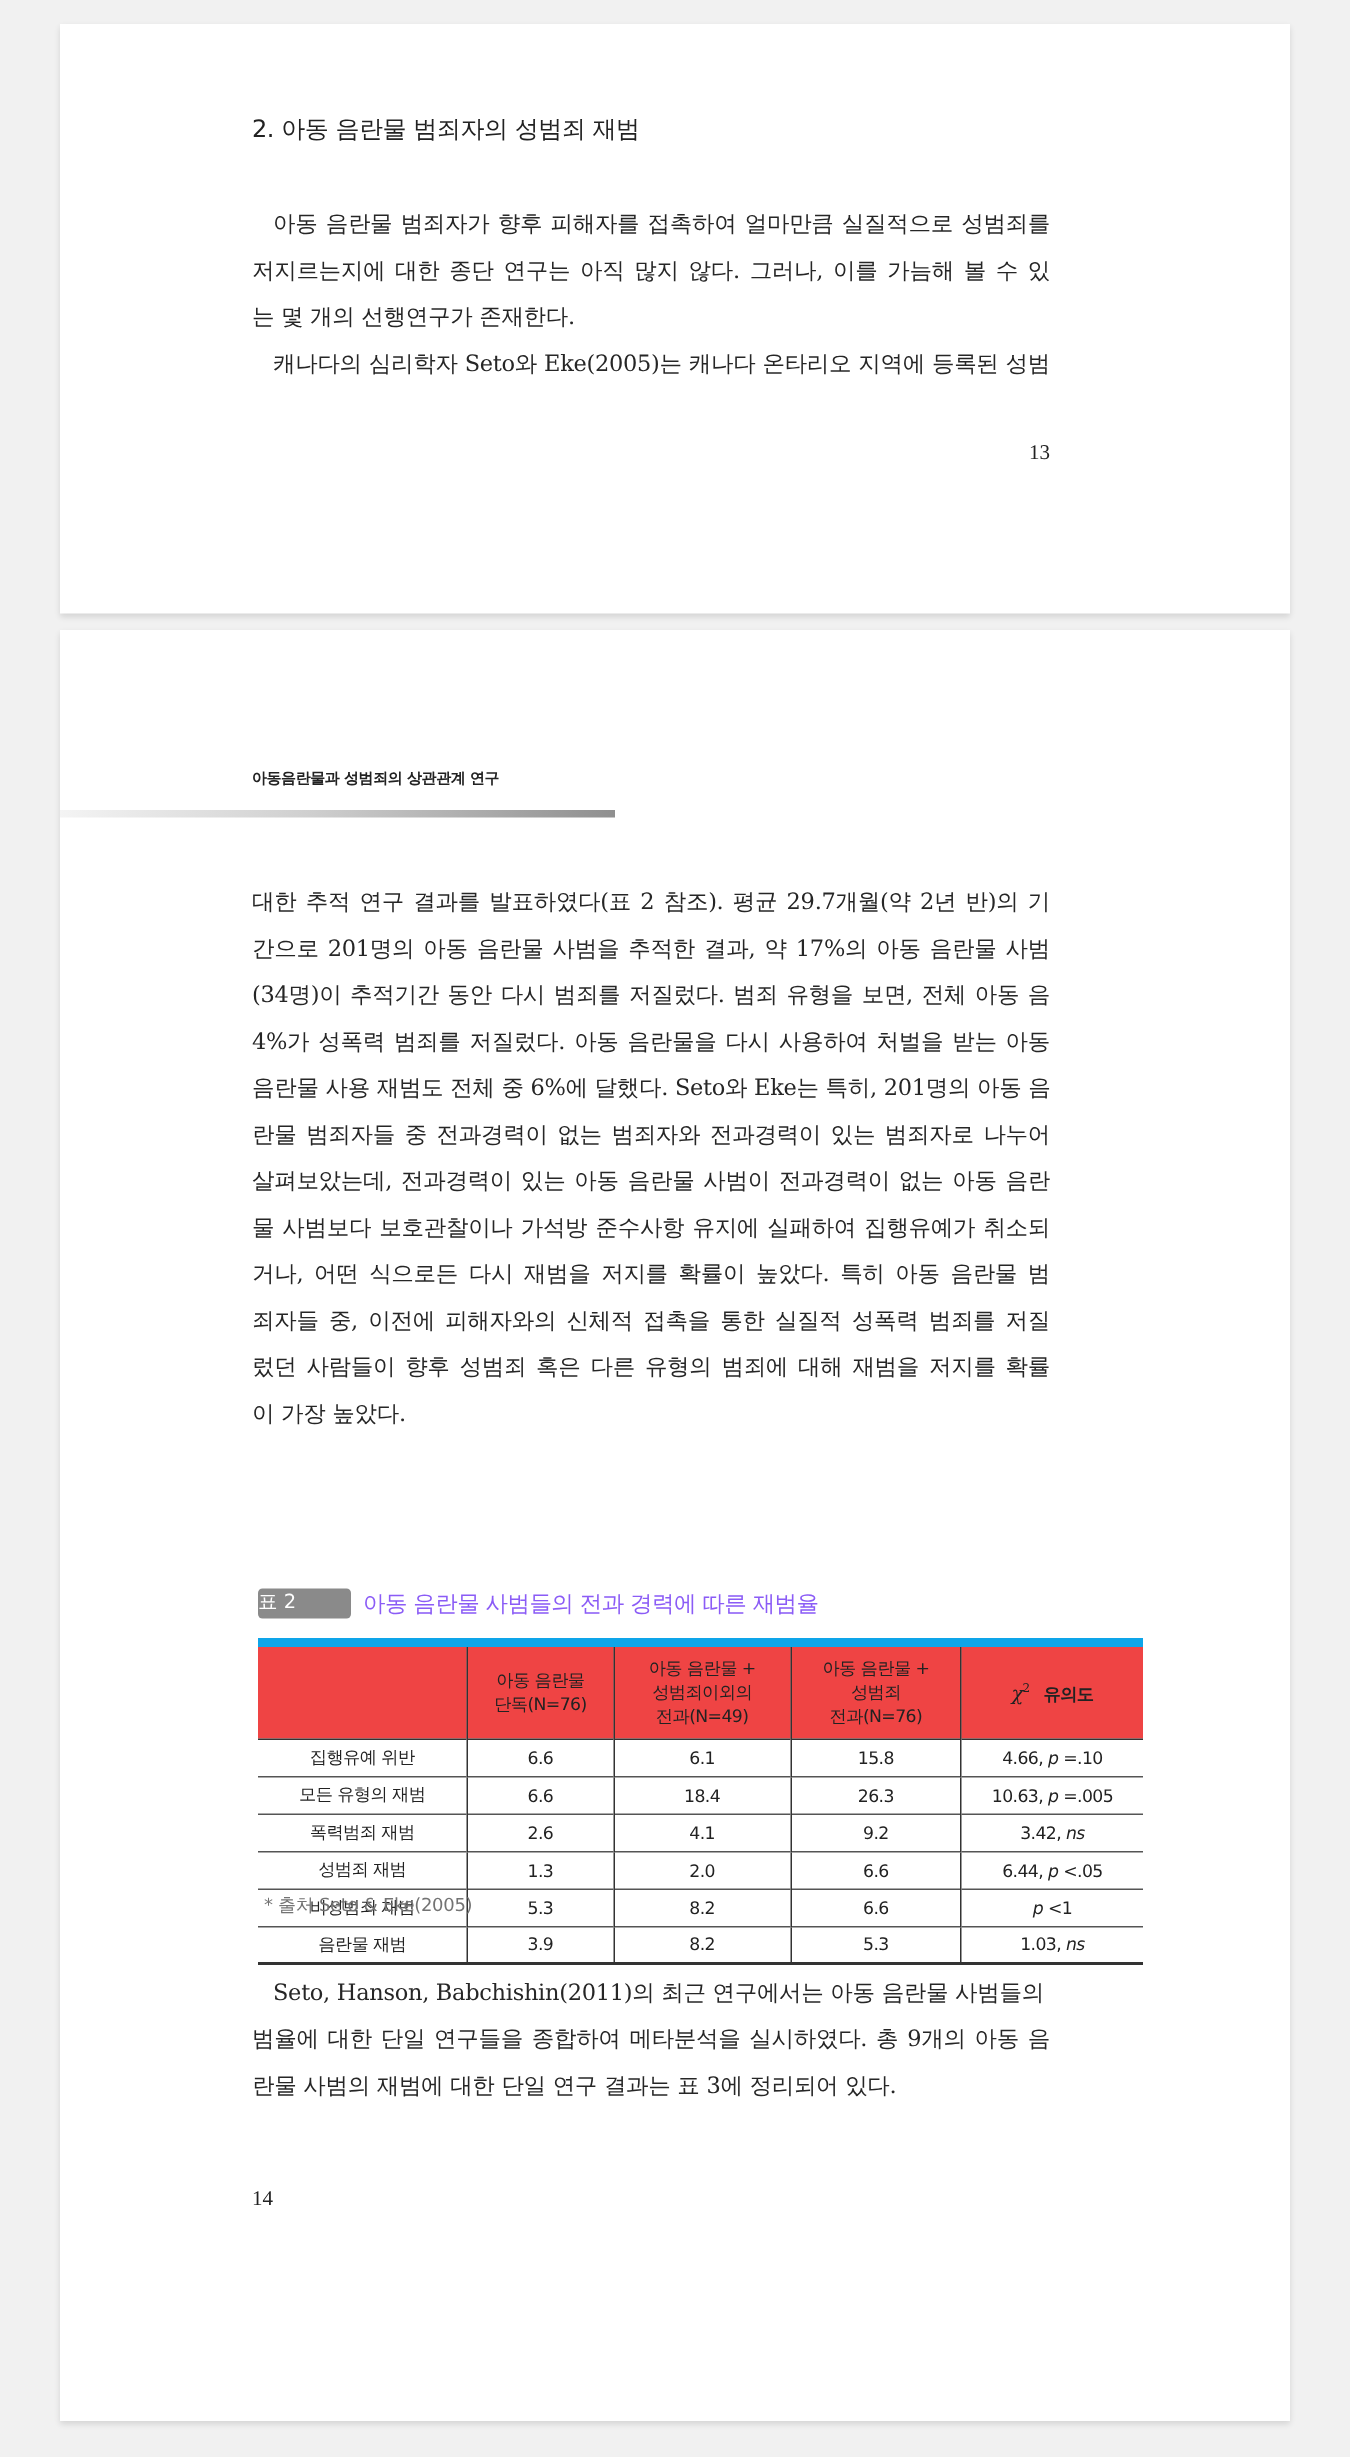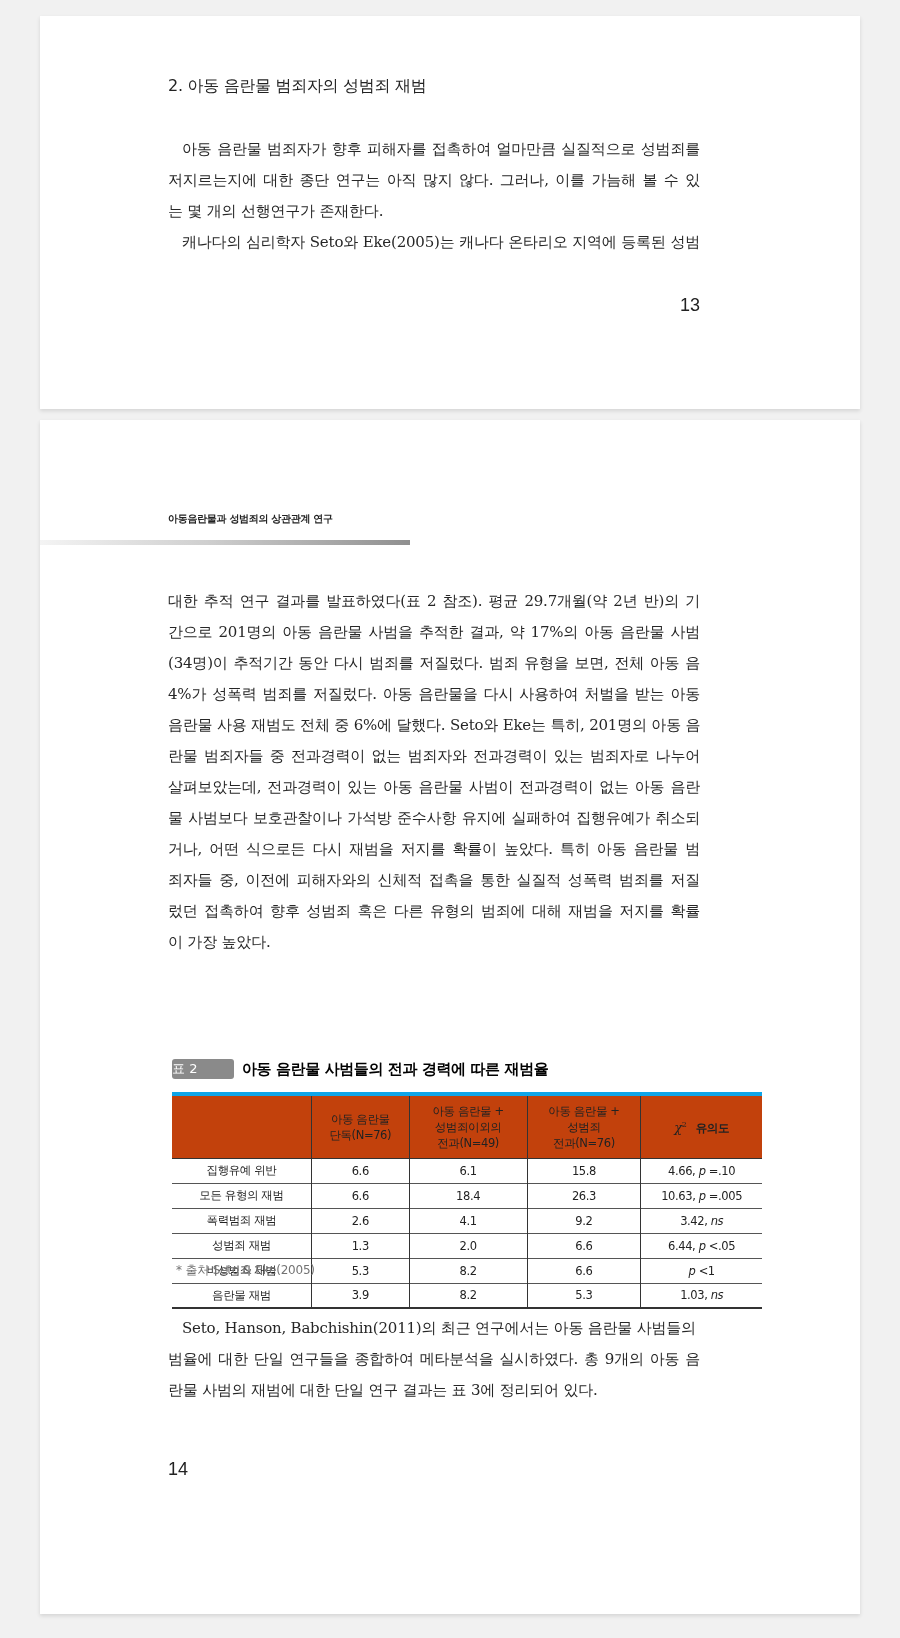--- a/index.html
+++ b/index.html
@@ -31,22 +31,22 @@
     color: #262626;
     text-align: justify;
     text-align-last: justify;
     letter-spacing: -0.2px;
   }
   .body-text .line { display: block; height: 31px; white-space: nowrap; overflow: hidden; text-align: justify; text-align-last: justify; }
   .body-text .line.last { text-align-last: left; }
   .indent { padding-left: 14px; }
 
   .page-num {
-    font-family: Liberation Sans, sans-serif;
-    font-size: 18px; color: #222;
+    font-family: Liberation Serif, serif;
+    font-size: 14px; color: #222;
   }
 
   .running-header {
     left: 128px; top: 92px;
     font-family: "DejaVu Sans", "Liberation Sans", sans-serif;
     font-size: 10px; font-weight: bold; color: #222; letter-spacing: -0.3px;
   }
   .header-rule {
     left: 0; top: 120px; width: 370px; height: 5px;
     background: linear-gradient(to right, #f4f4f4 0%, #cfcfcf 45%, #8f8f8f 100%);
@@ -58,35 +58,35 @@
   }
   .caption-badge {
     background: #8a8a8a; color: #fff;
     font-family: "DejaVu Sans", "Liberation Sans", sans-serif;
     font-size: 13px; border-radius: 3px;
     width: 62px; height: 20px; line-height: 20px; text-align: left;
     margin-right: 8px;
   }
   .caption-title {
     font-family: "DejaVu Sans", "Liberation Sans", sans-serif;
-    font-size: 15px; color: #000000; letter-spacing: -0.4px; font-weight: bold;
+    font-size: 15px; color: #8b5cf6; letter-spacing: -0.4px; font-weight: normal;
   }
 
   table.data-table {
     position: absolute; left: 132px; top: 672px; width: 590px;
     border-collapse: collapse;
     font-family: "DejaVu Sans", "Liberation Sans", sans-serif;
     font-size: 11.5px; color: #222; letter-spacing: -0.4px;
   }
   table.data-table th, table.data-table td {
     text-align: center; vertical-align: middle;
     border-left: 1px solid #333;
   }
   table.data-table th:first-child, table.data-table td:first-child { border-left: none; }
-  table.data-table thead tr { background: #c2410c; border-top: 4px solid #0ea5e9; border-bottom: 1px solid #333; }
+  table.data-table thead tr { background: #ef4444; border-top: 6px solid #0ea5e9; border-bottom: 1px solid #333; }
   table.data-table th { font-weight: normal; height: 64px; line-height: 16px; }
   table.data-table tbody tr { height: 25px; border-bottom: 1px solid #555; }
   table.data-table tbody tr:last-child { border-bottom: 2px solid #333; }
   .col0 { width: 130px; }
   .col1 { width: 91px; }
   .col2 { width: 110px; }
   .col3 { width: 106px; }
   .col4 { width: 113px; }
   .chi { font-family: "DejaVu Serif", "Liberation Serif", serif; font-style: italic; font-size: 13px; }
   .chi sup { font-size: 8px; font-style: normal; }
@@ -123,21 +123,21 @@
     <span class="line">대한 추적 연구 결과를 발표하였다(표 2 참조). 평균 29.7개월(약 2년 반)의 기</span>
     <span class="line">간으로 201명의 아동 음란물 사범을 추적한 결과, 약 17%의 아동 음란물 사범</span>
     <span class="line">(34명)이 추적기간 동안 다시 범죄를 저질렀다. 범죄 유형을 보면, 전체 아동 음</span>
     <span class="line">4%가 성폭력 범죄를 저질렀다. 아동 음란물을 다시 사용하여 처벌을 받는 아동</span>
     <span class="line">음란물 사용 재범도 전체 중 6%에 달했다. Seto와 Eke는 특히, 201명의 아동 음</span>
     <span class="line">란물 범죄자들 중 전과경력이 없는 범죄자와 전과경력이 있는 범죄자로 나누어</span>
     <span class="line">살펴보았는데, 전과경력이 있는 아동 음란물 사범이 전과경력이 없는 아동 음란</span>
     <span class="line">물 사범보다 보호관찰이나 가석방 준수사항 유지에 실패하여 집행유예가 취소되</span>
     <span class="line">거나, 어떤 식으로든 다시 재범을 저지를 확률이 높았다. 특히 아동 음란물 범</span>
     <span class="line">죄자들 중, 이전에 피해자와의 신체적 접촉을 통한 실질적 성폭력 범죄를 저질</span>
-    <span class="line">렀던 접촉하여 향후 성범죄 혹은 다른 유형의 범죄에 대해 재범을 저지를 확률</span>
+    <span class="line">렀던 사람들이 향후 성범죄 혹은 다른 유형의 범죄에 대해 재범을 저지를 확률</span>
     <span class="line last">이 가장 높았다.</span>
   </div>
 
   <div class="abs table-caption">
     <span class="caption-badge">표 2</span>
     <span class="caption-title">아동 음란물 사범들의 전과 경력에 따른 재범율</span>
   </div>
 
   <table class="data-table">
     <thead>

